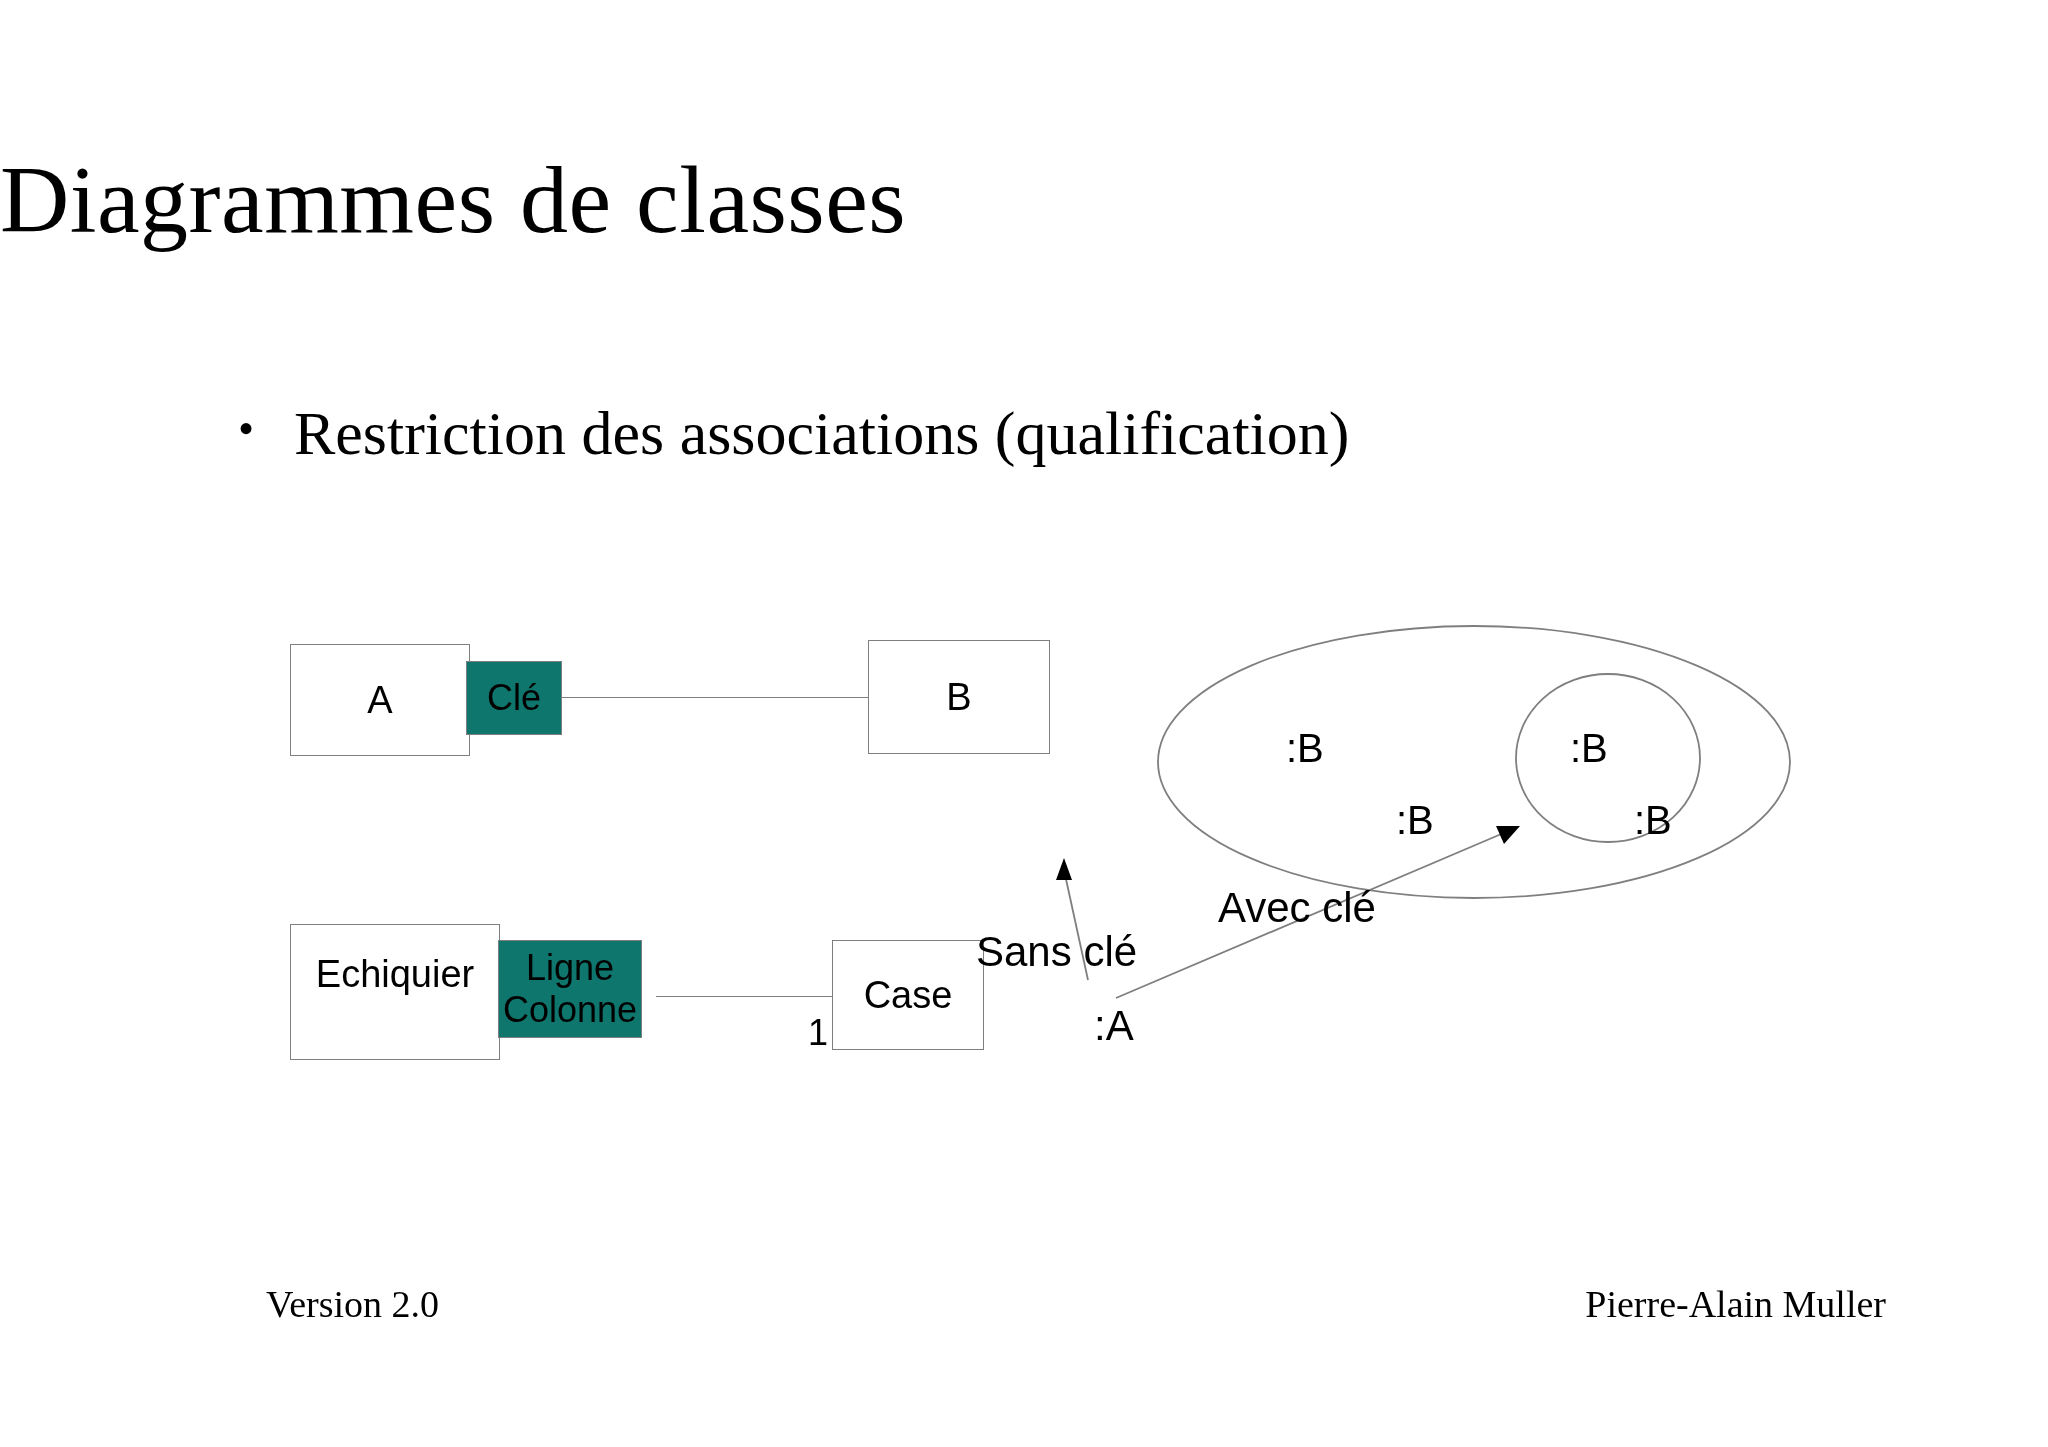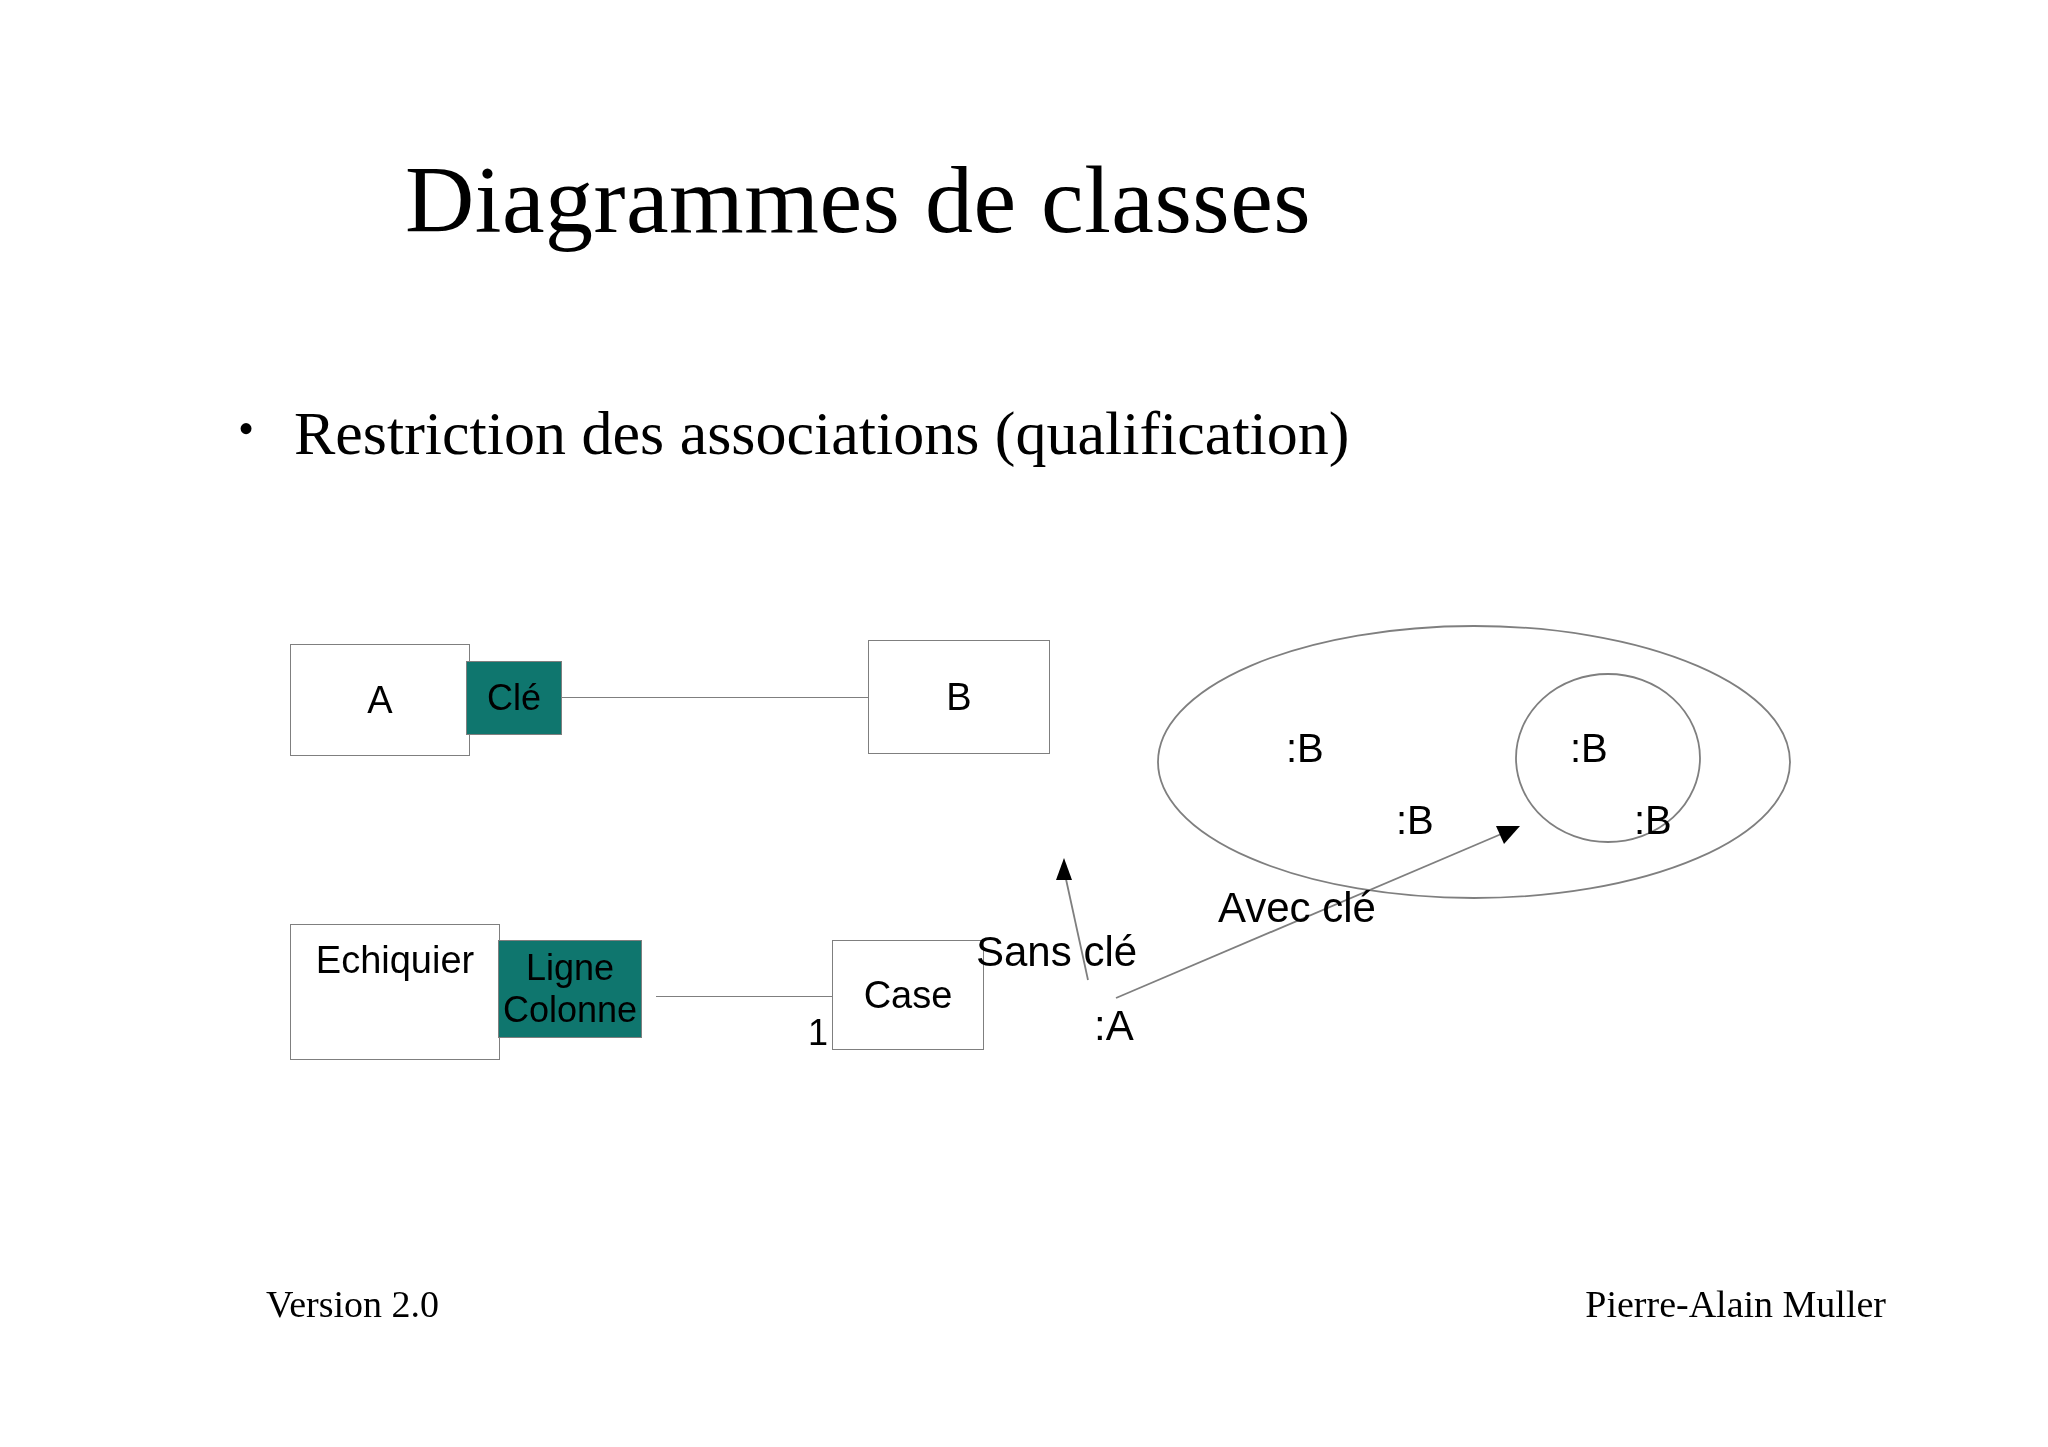--- a/index.html
+++ b/index.html
@@ -18,28 +18,26 @@
     background: #ffffff;
     overflow: hidden;
   }
 
   
   #slide-title {
     position: absolute;
     left: 0;
     top: 150px;
     width: 1640px;
-    text-align: center;
     font-family: "Liberation Serif", serif;
     font-size: 96px;
     font-weight: 400;
     line-height: 1.05;
     letter-spacing: 0.5px;
     white-space: nowrap;
-    margin-left: 38px;
   }
 
   
   #bullet-row {
     position: absolute;
     left: 238px;
     top: 398px;
     width: 1600px;
     display: flex;
     align-items: baseline;
@@ -64,21 +62,21 @@
     border: 1.6px solid #7f7f7f;
     background: #ffffff;
     font-family: "Liberation Sans", sans-serif;
     font-size: 38px;
     color: #000000;
     display: flex;
     justify-content: center;
     z-index: 3;
   }
   .uml-box.center-v { align-items: center; }
-  .uml-box.top-v { align-items: flex-start; padding-top: 14px; }
+  .uml-box.top-v { align-items: flex-start; padding-top: 28px; }
   .qualifier-box {
     position: absolute;
     box-sizing: border-box;
     border: 1.6px solid #7f7f7f;
     background: #0f766e;
     font-family: "Liberation Sans", sans-serif;
     font-size: 36px;
     line-height: 1.18;
     color: #000000;
     display: flex;

